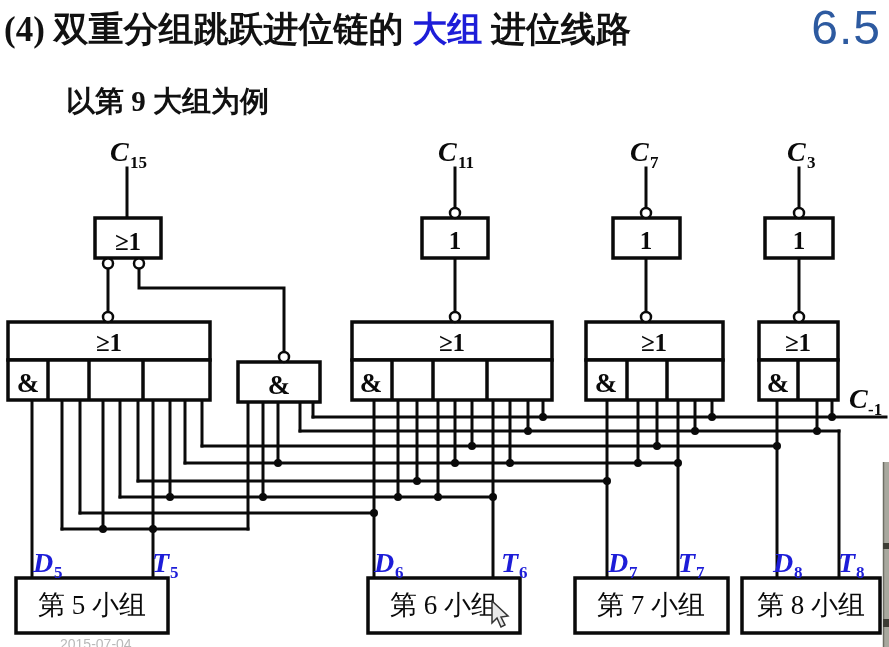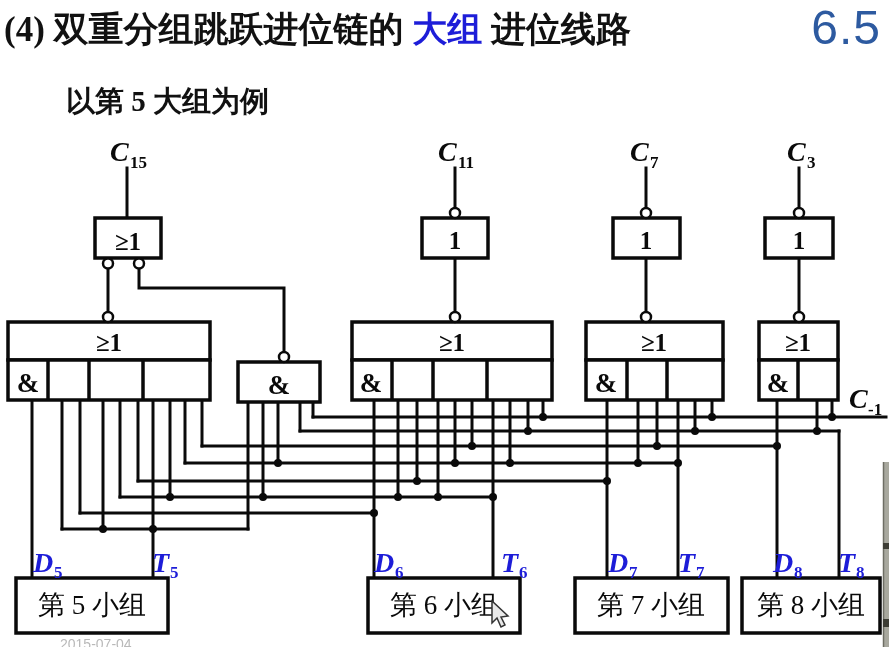--- a/index.html
+++ b/index.html
@@ -27,21 +27,21 @@
   .bluetxt{fill:#1d1dd8;}
   .grouptext{font-family:"Liberation Serif",serif;font-size:27px;fill:#0a0a0a;text-anchor:middle;}
 </style>
 </head>
 <body>
 
 <div id="page">
 
   <div class="title"><span>(4) 双重分组跳跃进位链的 </span><span class="hl">大组</span><span> 进位线路</span></div>
   <div class="badge">6.5</div>
-  <div class="subtitle">以第 5 大组为例</div>
+  <div class="subtitle">以第 9 大组为例</div>
   <div class="datefoot">2015-07-04</div>
 
   <svg width="889" height="647" viewBox="0 0 889 647">
 
     <g>
       <line class="wire" x1="127" y1="168" x2="127" y2="218"></line>
       <line class="wire" x1="108" y1="269" x2="108" y2="312"></line>
       <polyline class="wire" points="139,269 139,288 284,288 284,352"></polyline>
       <line class="wire" x1="455" y1="168" x2="455" y2="208"></line>
       <line class="wire" x1="455" y1="258" x2="455" y2="312"></line>

